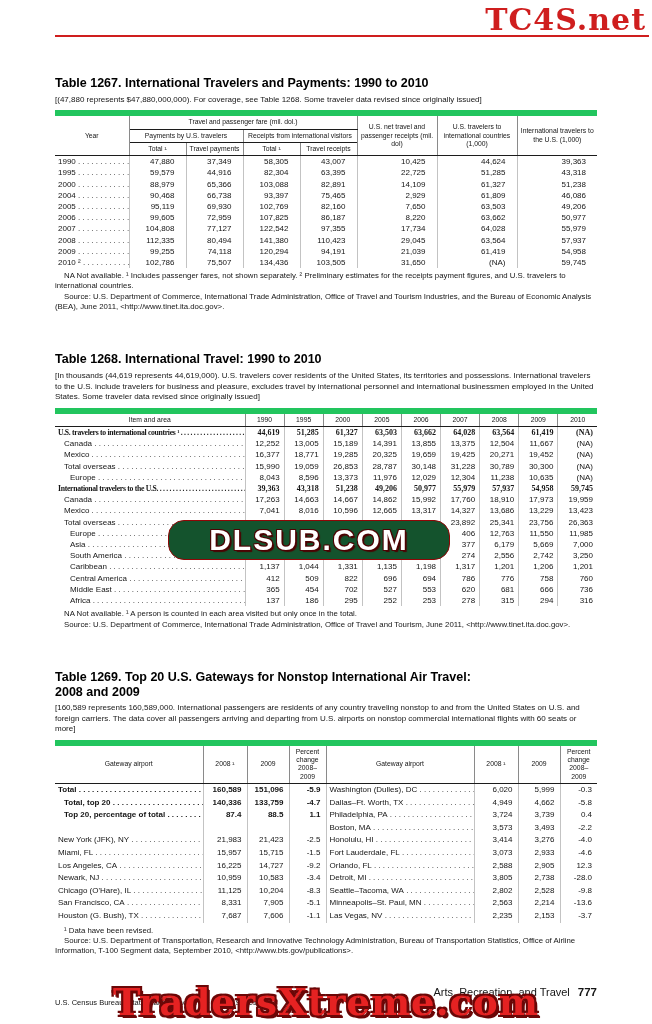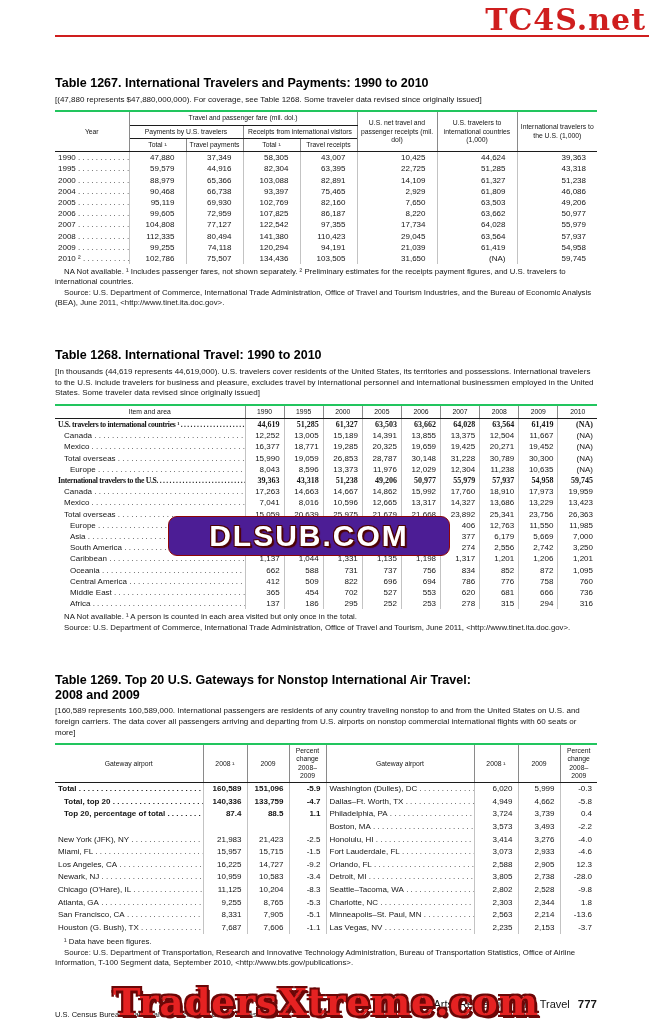--- a/index.html
+++ b/index.html
@@ -6,21 +6,21 @@
   html,body{background:#e9e9e9;}
   .page{position:relative;width:652px;height:1024px;background:#ffffff;overflow:hidden;
         font-family:"Liberation Sans",sans-serif;color:#151515;margin:0 auto;}
   
   .wm-top{position:absolute;top:2px;right:6px;font-family:"DejaVu Serif",serif;font-weight:bold;
           font-size:30px;color:#cf1e1e;letter-spacing:1px;z-index:5;}
   .top-rule{position:absolute;top:35px;left:55px;right:3px;border-top:2px solid #cf1e1e;z-index:4;}
   .content{position:absolute;top:44px;left:55px;width:542px;}
   .t-title{font-size:12.5px;font-weight:bold;line-height:1.18;margin-bottom:4px;color:#000;margin-top:32px;}
   .intro{font-size:8px;line-height:1.32;margin-bottom:5px;}
-  table{width:100%;border-collapse:collapse;table-layout:fixed;border-top:2px solid #22c55e;
+  table{width:100%;border-collapse:collapse;table-layout:fixed;border-top:6px solid #22c55e;
         border-left:hidden;border-right:hidden;}
   thead th{font-weight:normal;font-size:6.8px;line-height:1.22;text-align:center;vertical-align:middle;
         border-bottom:1px solid #1c1c1c;border-left:1px solid #8a8a8a;border-right:1px solid #8a8a8a;
         padding:2px 1px;}
   tbody td{font-size:8px;line-height:11.2px;border-left:1px solid #c3c3c3;border-right:1px solid #c3c3c3;
         vertical-align:bottom;}
   td.num{text-align:right;}
   #t1267 td.num{padding-right:11px;}
   #t1268 td.num{padding-right:4px;}
   #t1269 td.num{padding-right:5px;}
@@ -31,22 +31,22 @@
   tr.bold td{font-weight:bold;font-family:Liberation Serif, serif;}
   td.bold,.lbl.bold{font-weight:bold;}
   #t1268 tr.bold .lbl{letter-spacing:-0.3px;font-size:7.7px;}
   #t1269 tbody td{line-height:12.6px;}
   #t1269 td.half,#t1269 th.half{border-left:1.5px solid #333;margin-top:38px;}
   .note,.source{font-size:7.8px;line-height:1.32;text-indent:9px;}
   .note{margin-top:3px;}
   .mt-sec{margin-top:40px;}
   .t-wrap{position:relative;}
   
-  .wm-mid{position:absolute;left:113px;top:112px;width:282px;height:40px;background:#4c1d95;
-          border:1px solid #8f0606;border-radius:9px;display:flex;align-items:center;justify-content:center;
+  .wm-mid{position:absolute;left:113px;top:112px;width:282px;height:40px;background:#14532d;
+          border:1px solid #8f0606;border-radius:16px;display:flex;align-items:center;justify-content:center;
           font-weight:bold;font-size:30px;letter-spacing:2px;color:#fff;z-index:6;
           text-shadow:-1px -1px 0 #4d0303,1px -1px 0 #4d0303,-1px 1px 0 #4d0303,1px 1px 0 #4d0303,2px 2px 1px #4d0303;}
   .footer-line{display:flex;justify-content:flex-end;align-items:flex-end;gap:8px;font-size:11px;margin-top:30px;}
   .footer-page{font-weight:bold;font-size:11.5px;}
   .bureau{font-size:7.5px;}
   
   .wm-bottom{position:absolute;top:980px;left:50%;transform:translateX(-50%);font-family:"DejaVu Serif",serif;
           font-weight:bold;font-size:37px;color:#e52222;white-space:nowrap;letter-spacing:1px;z-index:7;
           text-shadow:-2px -2px 0 #6b0707,2px -2px 0 #6b0707,-2px 2px 0 #6b0707,2px 2px 0 #6b0707,3px 3px 0 #6b0707;}
 </style>
@@ -373,32 +373,20 @@
               <td class="num">1,044</td>
               <td class="num">1,331</td>
               <td class="num">1,135</td>
               <td class="num">1,198</td>
               <td class="num">1,317</td>
               <td class="num">1,201</td>
               <td class="num">1,206</td>
               <td class="num">1,201</td>
             </tr>
             <tr>
-              <td class="lbl ind2"><span class="lt">Oceania</span></td>
-              <td class="num">662</td>
-              <td class="num">588</td>
-              <td class="num">731</td>
-              <td class="num">737</td>
-              <td class="num">756</td>
-              <td class="num">834</td>
-              <td class="num">852</td>
-              <td class="num">872</td>
-              <td class="num">1,095</td>
-            </tr>
-            <tr>
               <td class="lbl ind2"><span class="lt">Central America</span></td>
               <td class="num">412</td>
               <td class="num">509</td>
               <td class="num">822</td>
               <td class="num">696</td>
               <td class="num">694</td>
               <td class="num">786</td>
               <td class="num">776</td>
               <td class="num">758</td>
               <td class="num">760</td>
@@ -549,30 +537,20 @@
             <td class="lbl"><span class="lt">Chicago (O'Hare), IL</span></td>
             <td class="num">11,125</td>
             <td class="num">10,204</td>
             <td class="num">-8.3</td>
             <td class="lbl half"><span class="lt">Seattle–Tacoma, WA</span></td>
             <td class="num">2,802</td>
             <td class="num">2,528</td>
             <td class="num">-9.8</td>
           </tr>
           <tr>
-            <td class="lbl"><span class="lt">Atlanta, GA</span></td>
-            <td class="num">9,255</td>
-            <td class="num">8,765</td>
-            <td class="num">-5.3</td>
-            <td class="lbl half"><span class="lt">Charlotte, NC</span></td>
-            <td class="num">2,303</td>
-            <td class="num">2,344</td>
-            <td class="num">1.8</td>
-          </tr>
-          <tr>
             <td class="lbl"><span class="lt">San Francisco, CA</span></td>
             <td class="num">8,331</td>
             <td class="num">7,905</td>
             <td class="num">-5.1</td>
             <td class="lbl half"><span class="lt">Minneapolis–St. Paul, MN</span></td>
             <td class="num">2,563</td>
             <td class="num">2,214</td>
             <td class="num">-13.6</td>
           </tr>
           <tr>
@@ -581,21 +559,21 @@
             <td class="num">7,606</td>
             <td class="num">-1.1</td>
             <td class="lbl half"><span class="lt">Las Vegas, NV</span></td>
             <td class="num">2,235</td>
             <td class="num">2,153</td>
             <td class="num">-3.7</td>
           </tr>
         </tbody>
     </table>
 
-    <p class="note">¹ Data have been figures.</p>
+    <p class="note">¹ Data have been revised.</p>
     <p class="source">Source: U.S. Department of Transportation, Research and Innovative Technology Administration, Bureau of Transportation Statistics, Office of Airline Information, T-100 Segment data, September 2010, &lt;http://www.bts.gov/publications&gt;.</p>
 
     <div class="footer-line">
       <span>Arts, Recreation, and Travel</span>
       <span class="footer-page">777</span>
     </div>
     <div class="bureau">U.S. Census Bureau, Statistical Abstract of the United States: 2012</div>
 
   </div>
 

